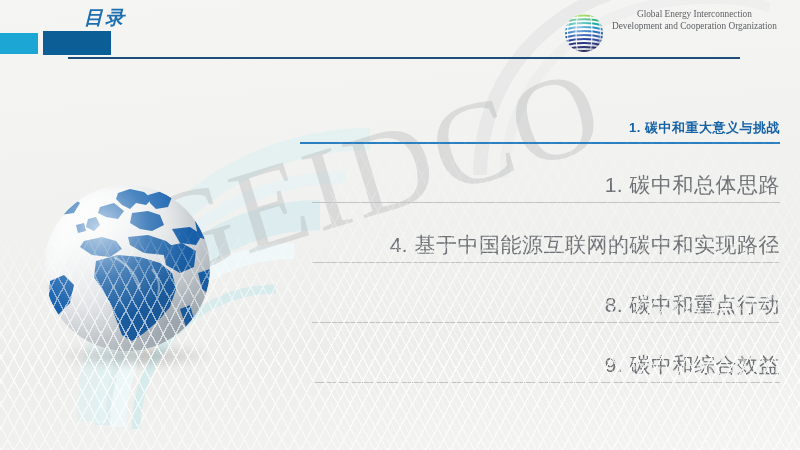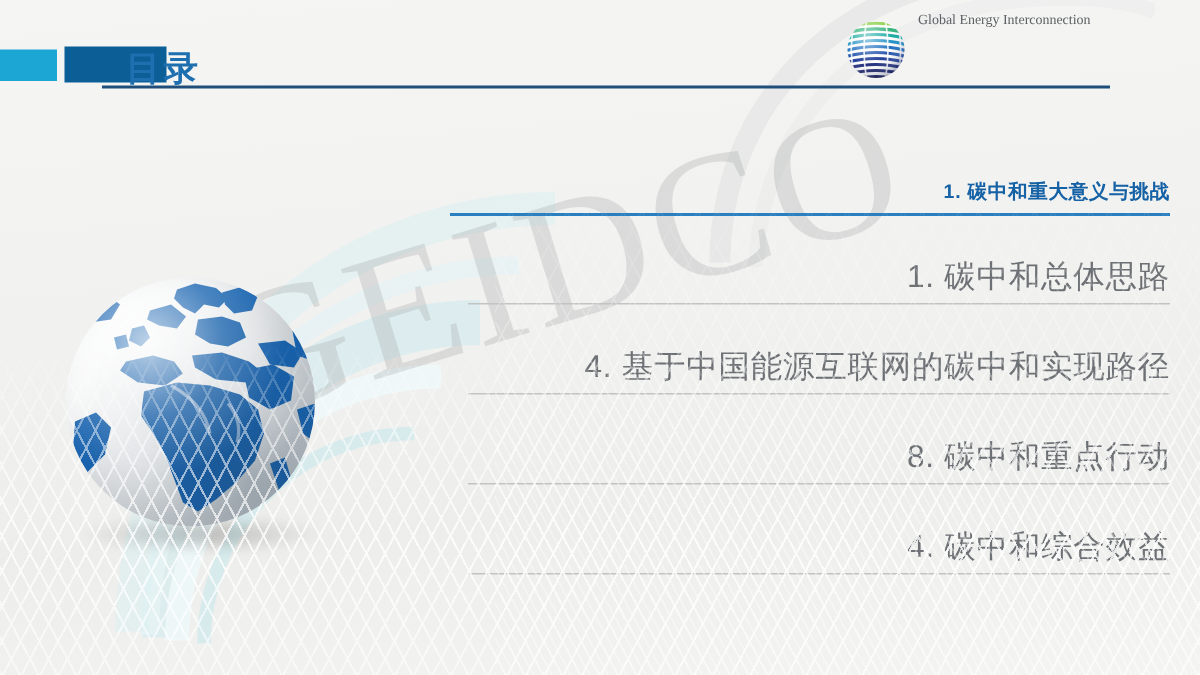--- a/index.html
+++ b/index.html
@@ -111,26 +111,27 @@
     position: absolute;
     left: 43px;
     top: 31px;
     width: 68px;
     height: 24px;
     background: #0b5e96;
   }
   .hdr-title {
     position: absolute;
     left: 84px;
-    top: 34px;
-    font-size: 23px;
+    top: 8px;
+    font-size: 19px;
     font-weight: bold;
     color: #1d6fb0;
     letter-spacing: 2px;
     line-height: 1;
+    font-style: italic;
   }
   .hdr-rule {
     position: absolute;
     left: 68px;
     top: 57px;
     width: 672px;
     height: 2px;
     background: #1e4e79;
   }
 
@@ -321,20 +322,21 @@
             <path d="M 16 1 Q 12 22 16 43"></path>
             <path d="M 28 1 Q 32 22 28 43"></path>
             <path d="M 36 2 Q 41 22 36 42"></path>
           </g>
         </g>
         <circle cx="22" cy="22" r="19" fill="url(#sphShade)"></circle>
       </svg>
     </div>
     <div class="logo-text">
       <div class="logo-en">Global Energy Interconnection</div>
+      <div class="logo-en">Development and Cooperation Organization</div>
     </div>
   </div>
 
   <div class="globe-wrap">
     <div class="globe-shadow"></div>
     <div class="globe">
       <svg width="166" height="166" viewBox="0 0 166 166">
         <defs>
           <clipPath id="gclip">
               <circle cx="83" cy="83" r="83"></circle>
@@ -394,21 +396,21 @@
       <div class="toc-label">4. 基于中国能源互联网的碳中和实现路径</div>
       <div class="toc-rule"></div>
     </div>
 
     <div class="toc-item">
       <div class="toc-label">8. 碳中和重点行动</div>
       <div class="toc-rule"></div>
     </div>
 
     <div class="toc-item">
-      <div class="toc-label">4. 碳中和综合效益</div>
+      <div class="toc-label">9. 碳中和综合效益</div>
       <div class="toc-rule"></div>
     </div>
 
   </div>
 
   <div class="bg-lattice"></div>
   <div class="bg-lattice-right"></div>
 
 </div>
 

